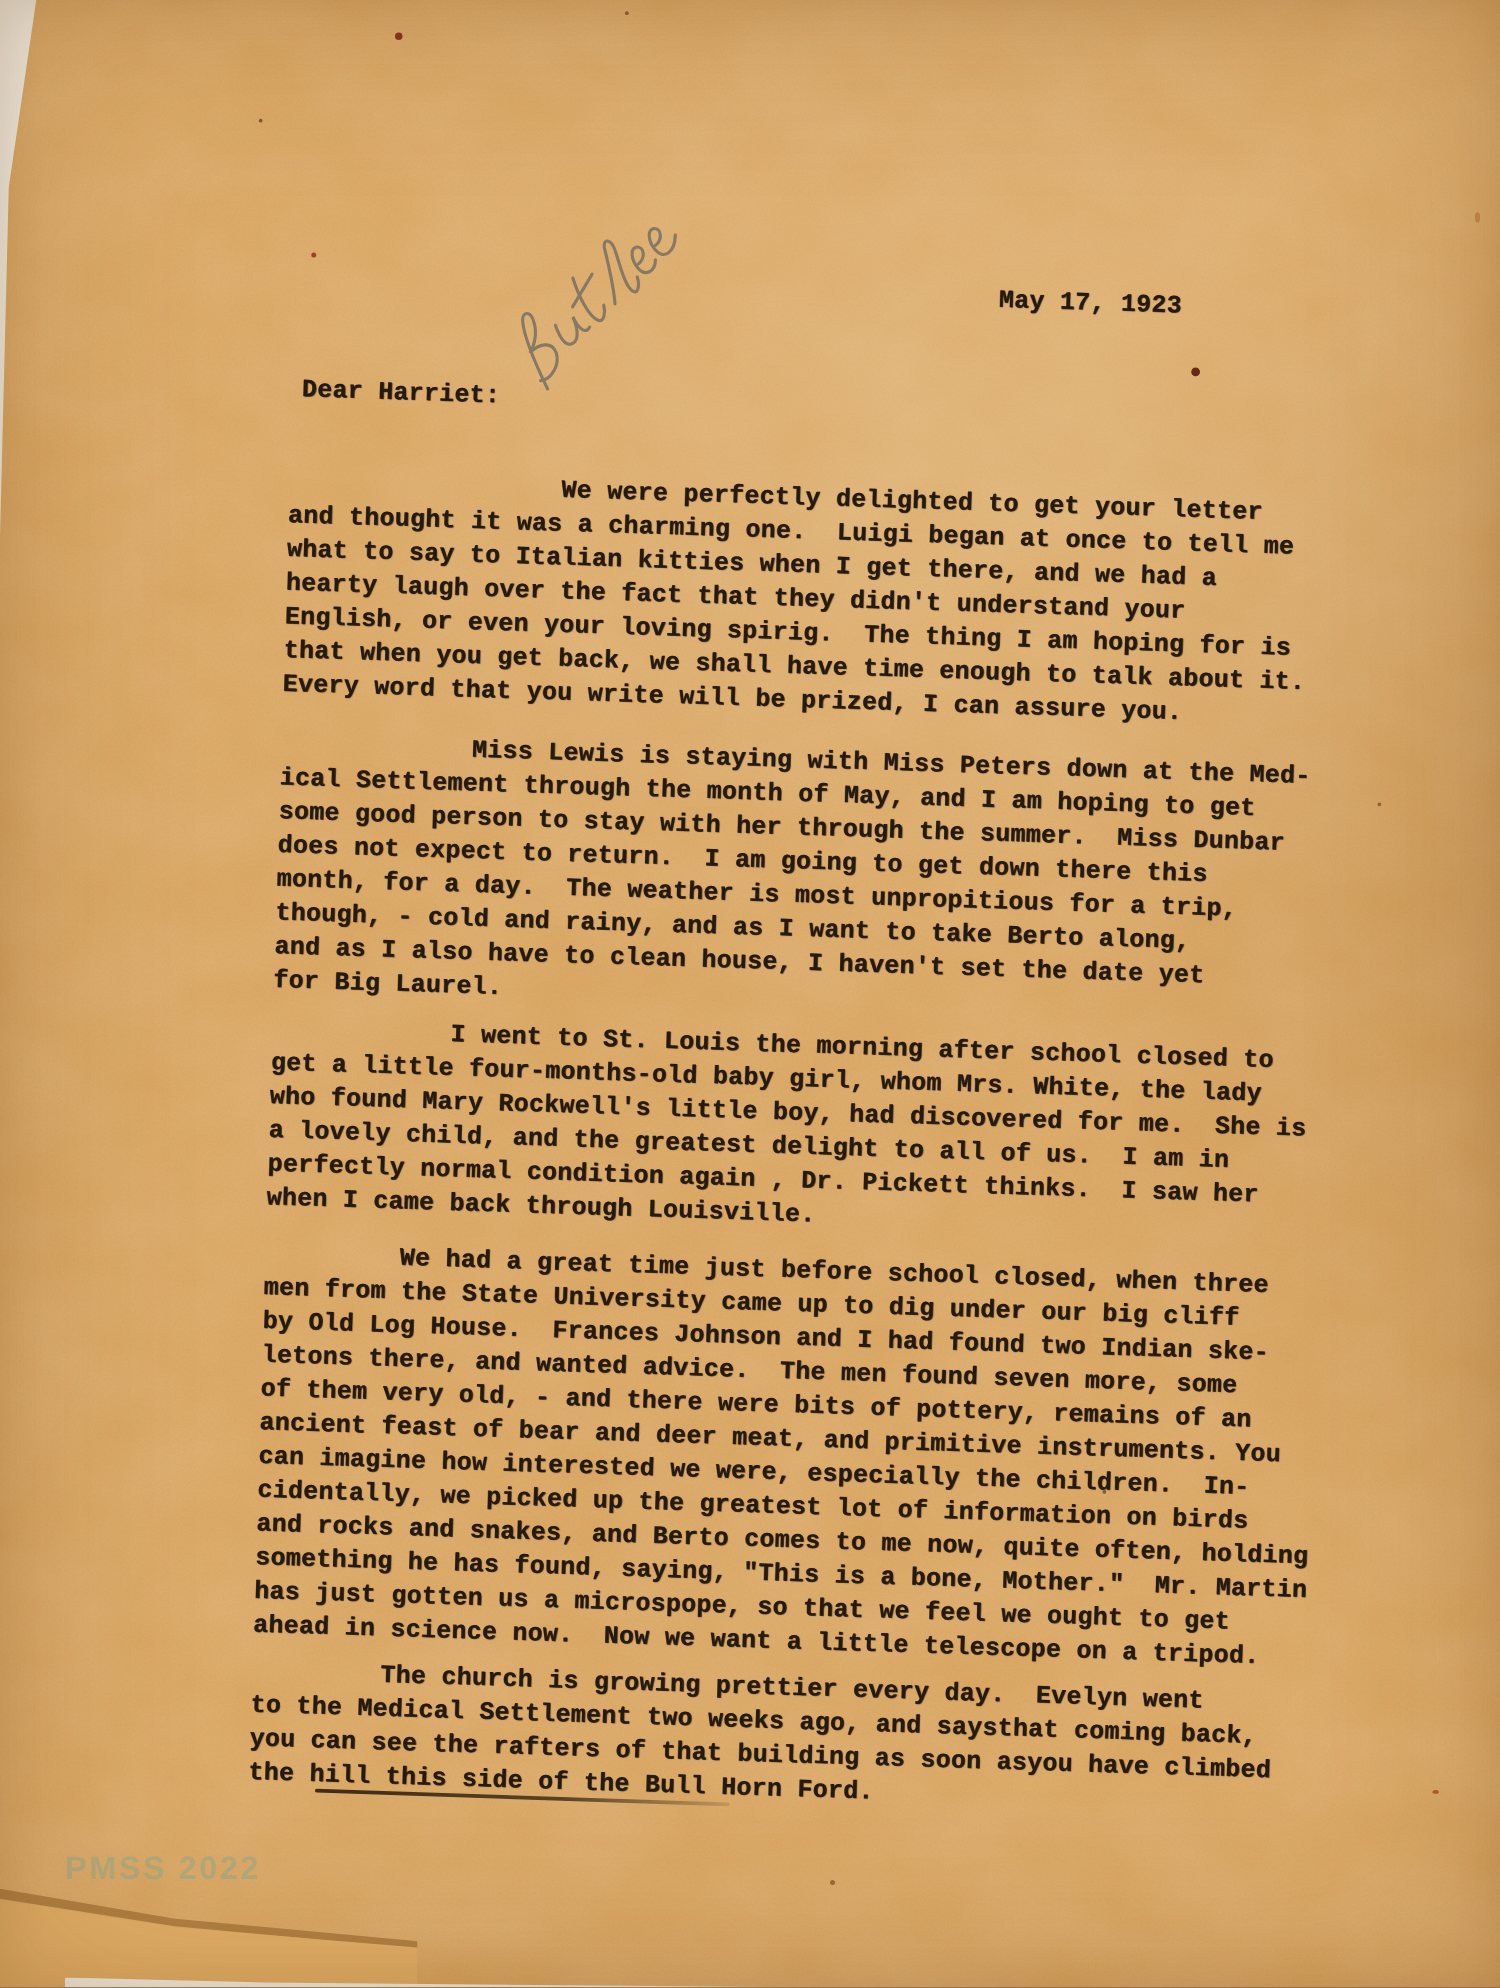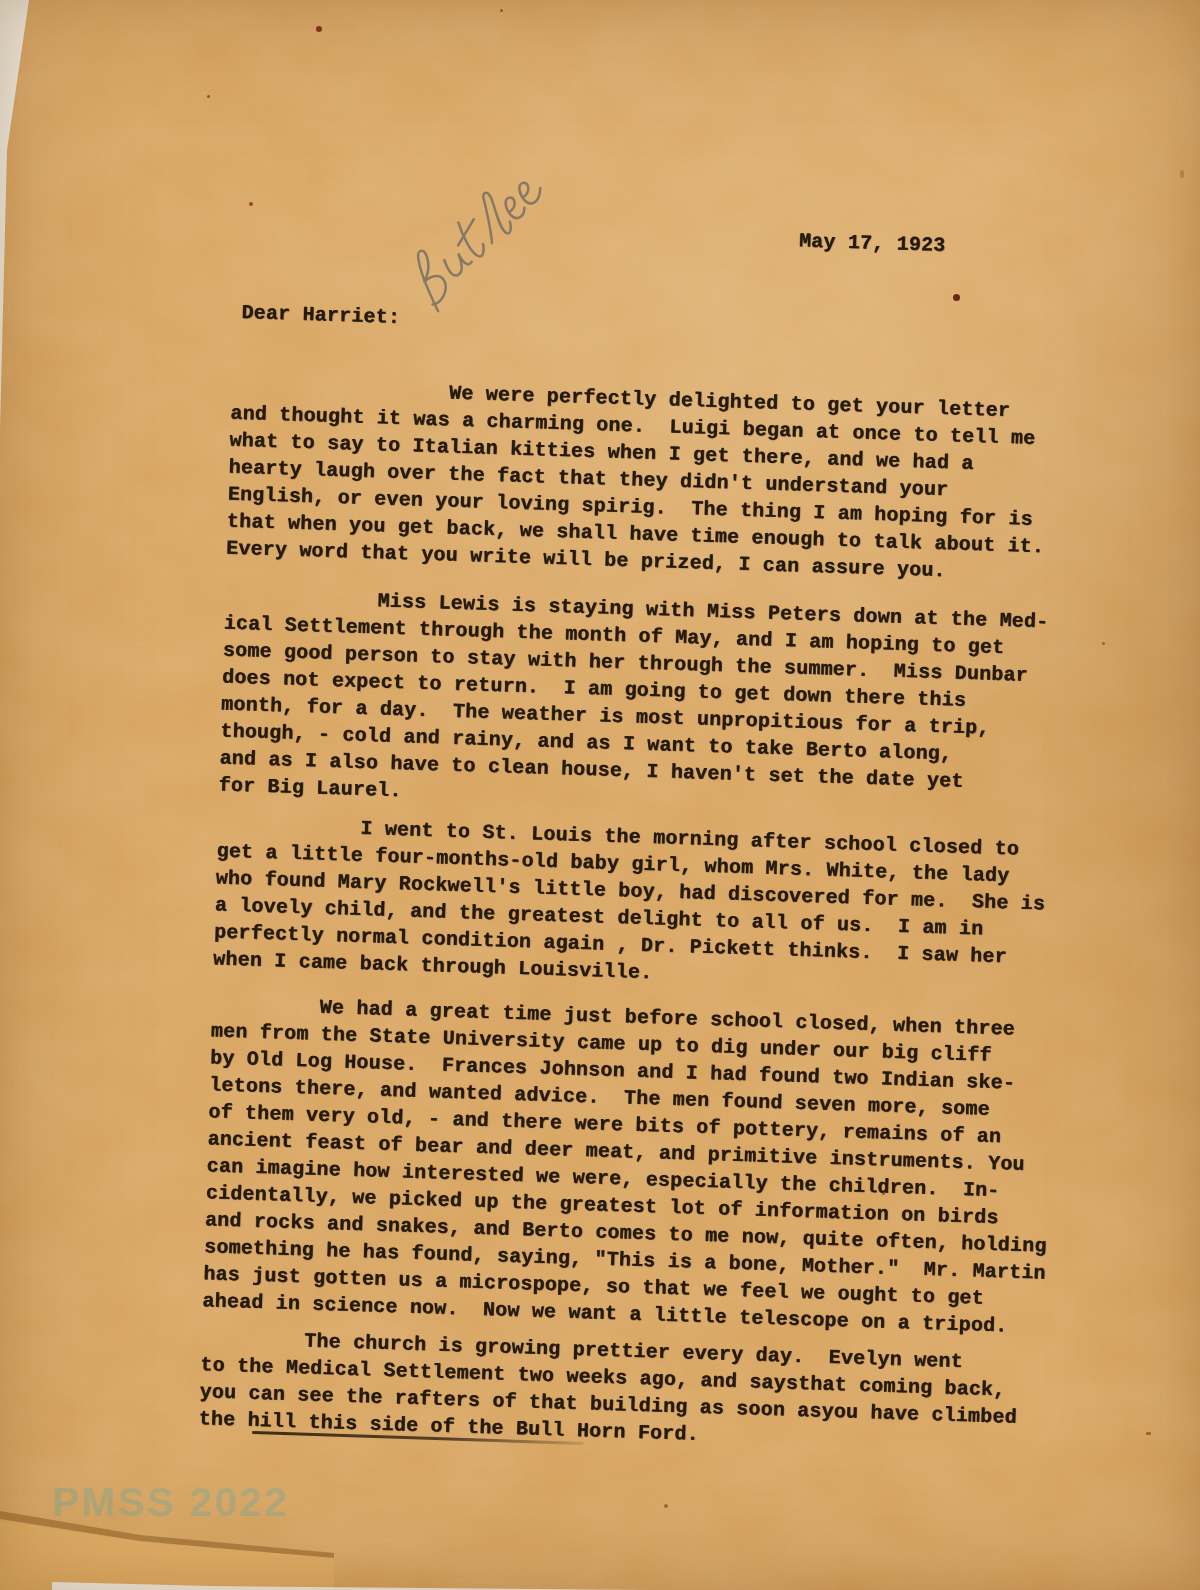--- a/index.html
+++ b/index.html
@@ -50,21 +50,21 @@
   .p4{margin-top:18px;} .p4 .first{padding-left:130px;}
   .p5{margin-top:10px;} .p5 .first{padding-left:125px;}
 
   .typed-underline{position:absolute;left:252px;top:1431px;width:332px;height:2.6px;z-index:4;
     transform:rotate(1.9deg);transform-origin:0 0;border-radius:2px;
     background:linear-gradient(90deg,rgba(35,22,10,.85) 0%,rgba(35,22,10,.7) 60%,rgba(35,22,10,.12) 100%);}
 
   .handwriting{position:absolute;left:404px;top:158px;width:230px;height:170px;z-index:5;pointer-events:none;}
 
   .watermark{position:absolute;left:52px;top:1479px;z-index:6;
-    font-family:"Liberation Sans",sans-serif;font-size:41px;font-weight:700;letter-spacing:2px;
+    font-family:"Liberation Sans",sans-serif;font-size:26px;font-weight:700;letter-spacing:2px;
     color:rgba(150,168,138,0.58);pointer-events:none;}
 </style>
 </head>
 <body>
 
 <div class="page">
 
   <svg class="grain" width="1200" height="1590" aria-hidden="true">
     <defs>
       <filter id="mottle" x="0" y="0" width="100%" height="100%">

